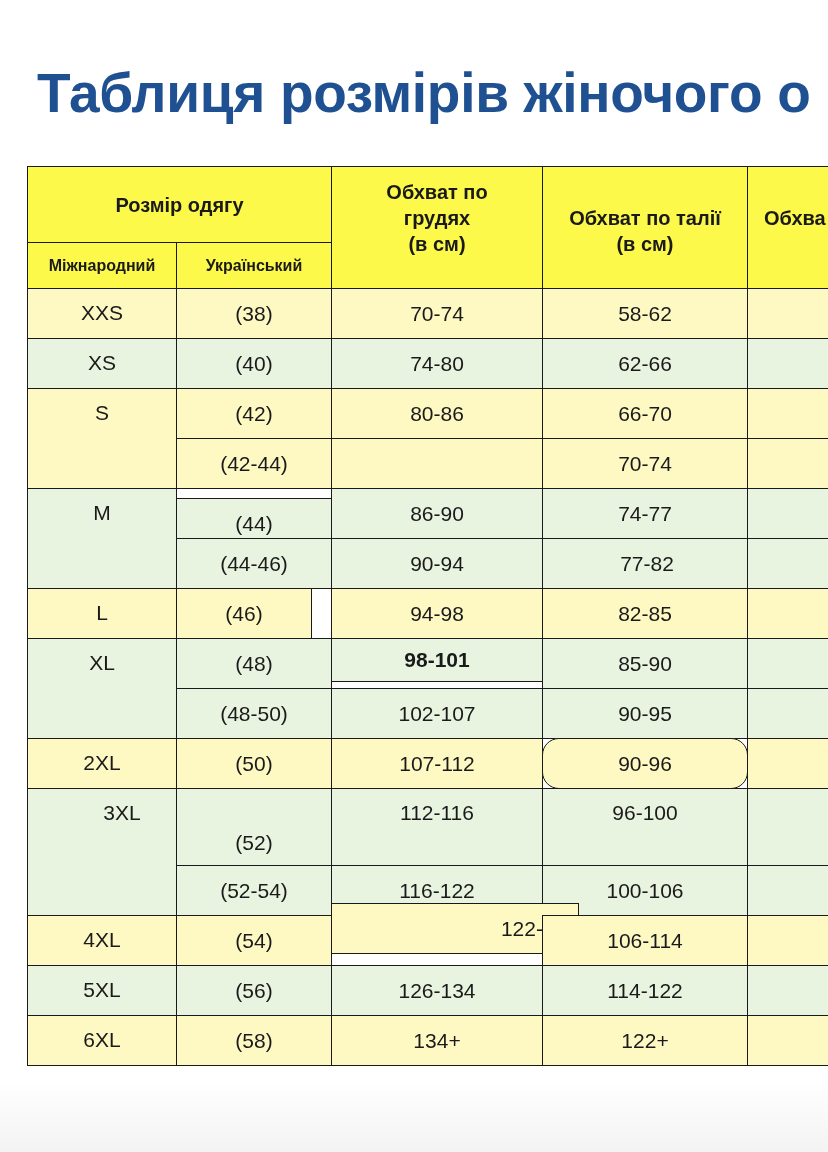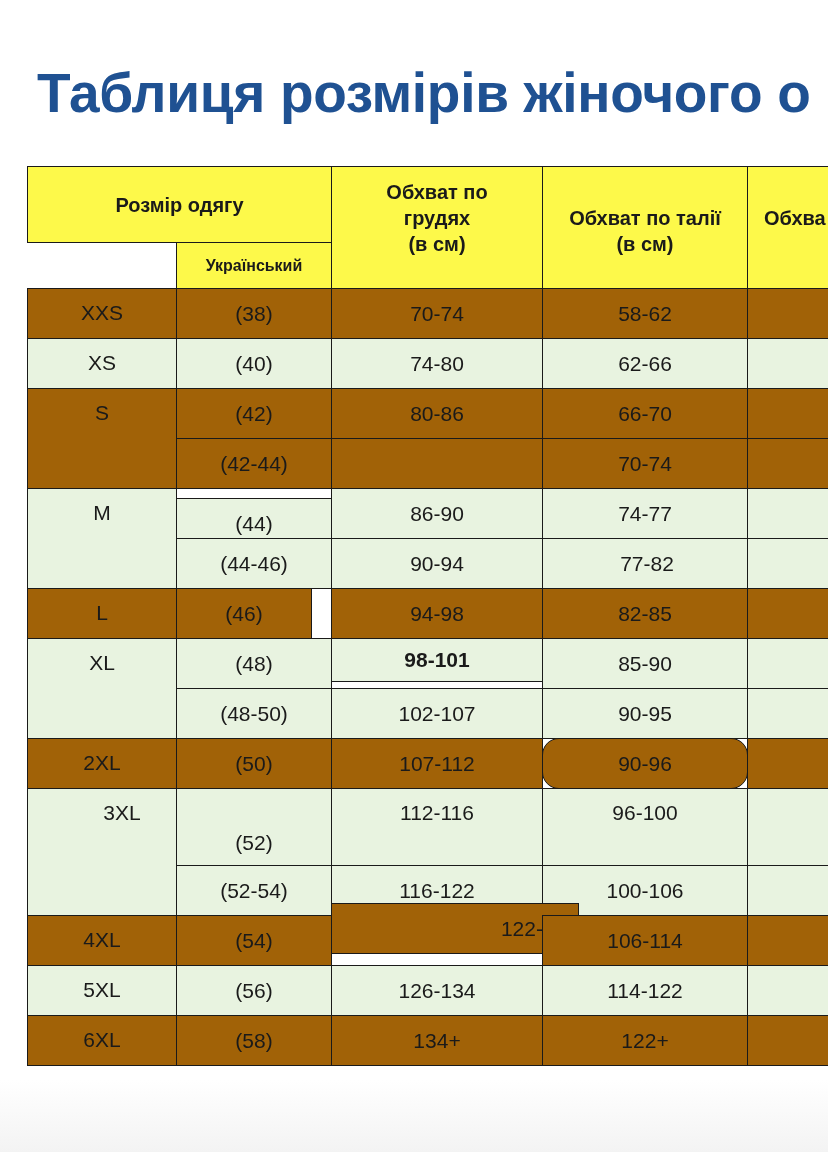--- a/index.html
+++ b/index.html
@@ -16,36 +16,39 @@
   }
   .table-wrap { position:absolute; left:27px; top:166px; width:830px; height:898px; overflow:visible; }
   .cell {
     position:absolute; box-sizing:border-box;
     border:1.5px solid #1a1a1a;
     display:flex; justify-content:center; text-align:center;
     color:#1a1a1a; font-size:21px; overflow:hidden;
   }
   .hdr { background:#fdf94a; font-weight:bold; align-items:center; font-size:20px; line-height:26px; }
   .sub { font-size:16px; }
-  .blue { background:#a16207; }
+  .blue { background:#fef9c3; }
   .green { background:#e8f3e0; }
   .mid { align-items:center; }
   .top { align-items:flex-start; padding-top:12px; }
   .fade { position:absolute; left:0; top:1075px; width:828px; height:77px; pointer-events:none; }
 </style>
 </head>
 <body>
 
 <h1 class="title">Таблиця розмірів жіночого о</h1>
 
 <div class="table-wrap">
 
   <div class="cell hdr" style="left:0;top:0;width:305px;height:77px;">
     <span>Розмір одягу</span>
   </div>
+  <div class="cell hdr sub" style="left:0;top:76px;width:150px;height:47px;">
+    <span>Міжнародний</span>
+  </div>
   <div class="cell hdr sub" style="left:149px;top:76px;width:156px;height:47px;">
     <span>Український</span>
   </div>
   <div class="cell hdr" style="left:304px;top:0;width:212px;height:123px;align-items:flex-start;padding-top:12px;">
     <div>
       <div>Обхват по</div>
       <div>грудях</div>
       <div>(в см)</div>
     </div>
   </div>

